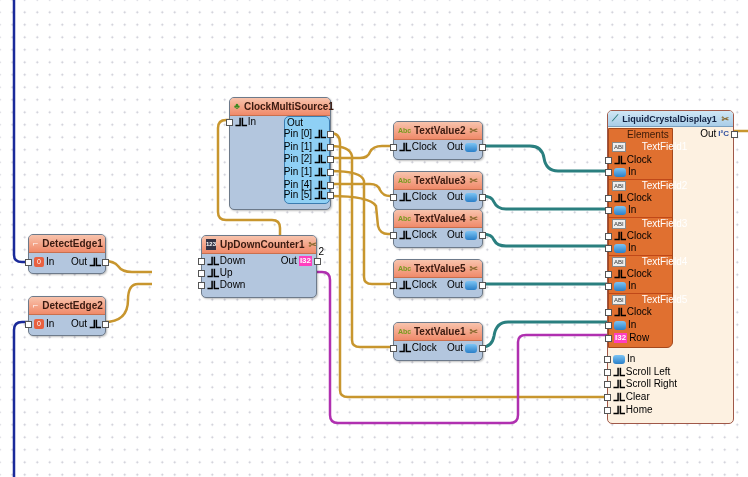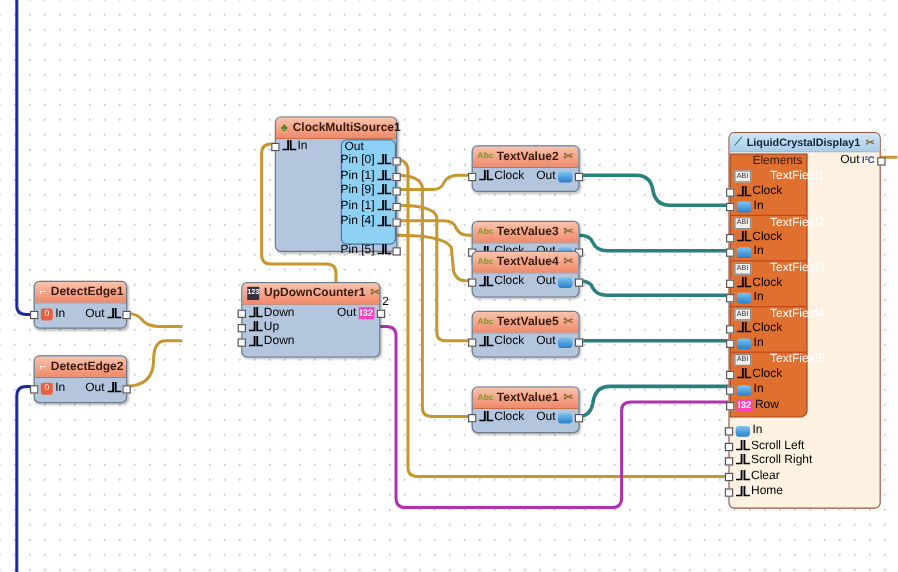--- a/index.html
+++ b/index.html
@@ -142,35 +142,35 @@
       <span>Pin [0]</span>
       <span class="clk">ᒧᒪ</span>
       <span class="sq"></span>
     </div>
   <div class="pin" style="right:-4px;top:43px;">
       <span>Pin [1]</span>
       <span class="clk">ᒧᒪ</span>
       <span class="sq"></span>
     </div>
   <div class="pin" style="right:-4px;top:55px;">
-      <span>Pin [9]</span>
+      <span>Pin [2]</span>
       <span class="clk">ᒧᒪ</span>
       <span class="sq"></span>
     </div>
   <div class="pin" style="right:-4px;top:68px;">
       <span>Pin [1]</span>
       <span class="clk">ᒧᒪ</span>
       <span class="sq"></span>
     </div>
   <div class="pin" style="right:-4px;top:81px;">
       <span>Pin [4]</span>
       <span class="clk">ᒧᒪ</span>
       <span class="sq"></span>
     </div>
-  <div class="pin" style="right:-4px;top:105px;padding-left:19px;">
+  <div class="pin" style="right:-4px;top:91px;padding-left:19px;">
       <span>Pin [5]</span>
       <span class="clk">ᒧᒪ</span>
       <span class="sq"></span>
     </div>
 </div>
 
 <div class="comp" style="left:393px;top:121px;width:88px;height:37px;">
   <div class="hdr">
       <span class="ico" style="color:#7a9a20;font-size:7px;">Abc</span>
       <span>TextValue2</span>
@@ -180,21 +180,21 @@
       <span class="sq"></span>
       <span class="clk">ᒧᒪ</span>
       <span>Clock</span>
     </div>
   <div class="pin" style="right:-4px;top:19px;">
       <span>Out</span>
       <span class="bub"></span>
       <span class="sq"></span>
     </div>
 </div>
-<div class="comp" style="left:393px;top:171px;width:88px;height:37px;margin-top:13px;">
+<div class="comp" style="left:393px;top:171px;width:88px;height:37px;">
   <div class="hdr">
       <span class="ico" style="color:#7a9a20;font-size:7px;">Abc</span>
       <span>TextValue3</span>
       <span class="tool">✂</span>
     </div>
   <div class="pin" style="left:-4px;top:19px;">
       <span class="sq"></span>
       <span class="clk">ᒧᒪ</span>
       <span>Clock</span>
     </div>

